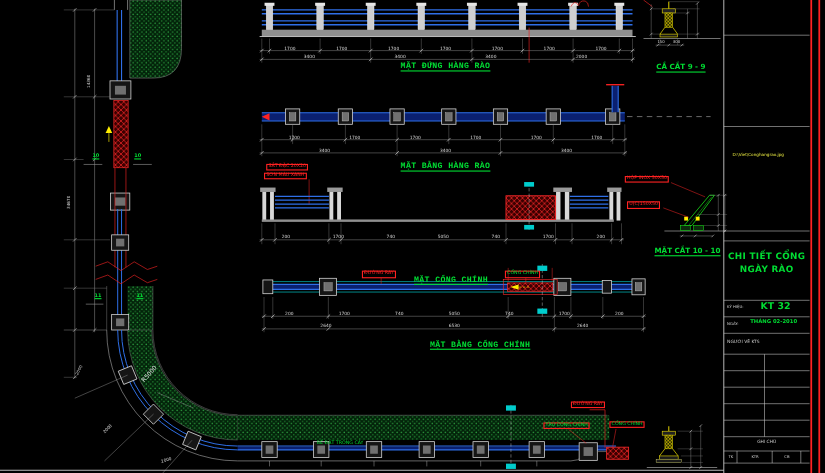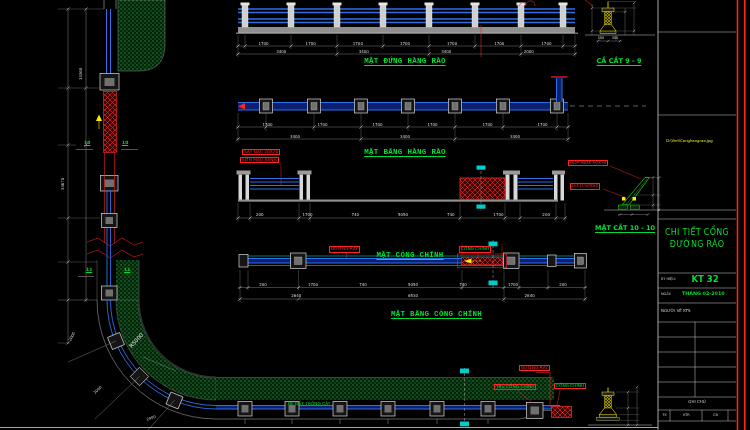--- a/index.html
+++ b/index.html
@@ -13,21 +13,21 @@
   .wht{color:#cccccc;}
   .yel{color:#e8e840;}
   .ttl{font-weight:bold;font-size:7.5px;color:#00dd33;text-decoration:underline;text-underline-offset:2px;letter-spacing:.3px;font-family:Liberation Mono, monospace;}
   .ttl2{font-weight:bold;font-size:6.5px;color:#00dd33;text-decoration:underline;text-underline-offset:2px;}
   .co{font-size:4.3px;}
   .boxr{border:0.5px solid #ff2222;padding:0 1px;}
   .mk{font-size:4.5px;color:#00dd33;text-decoration:underline;font-weight:bold;}
   .dims{position:absolute;display:flex;color:#d9d9d9;font-size:4px;line-height:1;}
   .dims span{flex:1;text-align:center;}
   .rot{transform-origin:left top;}
-  .tbt{font-weight:normal;font-size:8px;color:#00dd33;letter-spacing:.3px;}
+  .tbt{font-weight:bold;font-size:8px;color:#00dd33;letter-spacing:.3px;}
 </style>
 </head>
 <body>
 
 <div id="sheet">
 
 <svg id="gfx" width="750" height="430" viewBox="0 0 750 430">
   <defs>
     <pattern id="pGreen" width="4" height="4" patternUnits="userSpaceOnUse">
       <rect width="4" height="4" fill="#03230a"></rect>
@@ -417,21 +417,21 @@
       <span>6530</span>
       <span>2640</span>
 </div>
 <div class="lbl rot" style="left:61px;top:190px;font-size:3.8px;color:#d9d9d9;transform:rotate(-90deg);">34670</div>
 <div class="lbl rot" style="left:79px;top:80px;font-size:3.8px;color:#d9d9d9;transform:rotate(-90deg);">14360</div>
 <div class="lbl rot" style="left:68px;top:340px;font-size:3.8px;color:#d9d9d9;transform:rotate(-62deg);">2000</div>
 <div class="lbl rot" style="left:93px;top:392px;font-size:3.8px;color:#d9d9d9;transform:rotate(-45deg);">2000</div>
 <div class="lbl rot" style="left:146px;top:418px;font-size:3.8px;color:#d9d9d9;transform:rotate(-18deg);">2000</div>
 
 <div class="lbl tbt ctr" style="left:658px;top:229px;width:78px;">CHI TIẾT CỔNG</div>
-<div class="lbl tbt ctr" style="left:658px;top:241px;width:78px;">ĐƯỜNG RÀO</div>
+<div class="lbl tbt ctr" style="left:658px;top:241px;width:78px;">NGÀY RÀO</div>
 <div class="lbl wht" style="left:661px;top:278px;font-size:3.5px;">KÝ HIỆU:</div>
 <div class="lbl grn ctr" style="left:680px;top:275px;width:50px;font-size:8.5px;font-weight:bold;">KT 32</div>
 <div class="lbl wht" style="left:661px;top:292.5px;font-size:3.5px;">NGÀY:</div>
 <div class="lbl grn" style="left:682px;top:291px;font-size:4.8px;font-weight:bold;">THÁNG 02-2010</div>
 <div class="lbl wht" style="left:661px;top:309px;font-size:4px;">NGƯỜI VẼ   KTS</div>
 <div class="lbl yel" style="left:666px;top:139px;font-size:3.8px;">D:\Viet\Conghangrao.jpg</div>
 <div class="lbl wht ctr" style="left:658px;top:400px;width:78px;font-size:4px;">GHI CHÚ</div>
 <div class="lbl wht ctr" style="left:659px;top:413.5px;width:11px;font-size:3.5px;">TK</div>
 <div class="lbl wht ctr" style="left:671px;top:413.5px;width:31px;font-size:3.5px;">KTR</div>
 <div class="lbl wht ctr" style="left:703px;top:413.5px;width:25px;font-size:3.5px;">CB</div>

